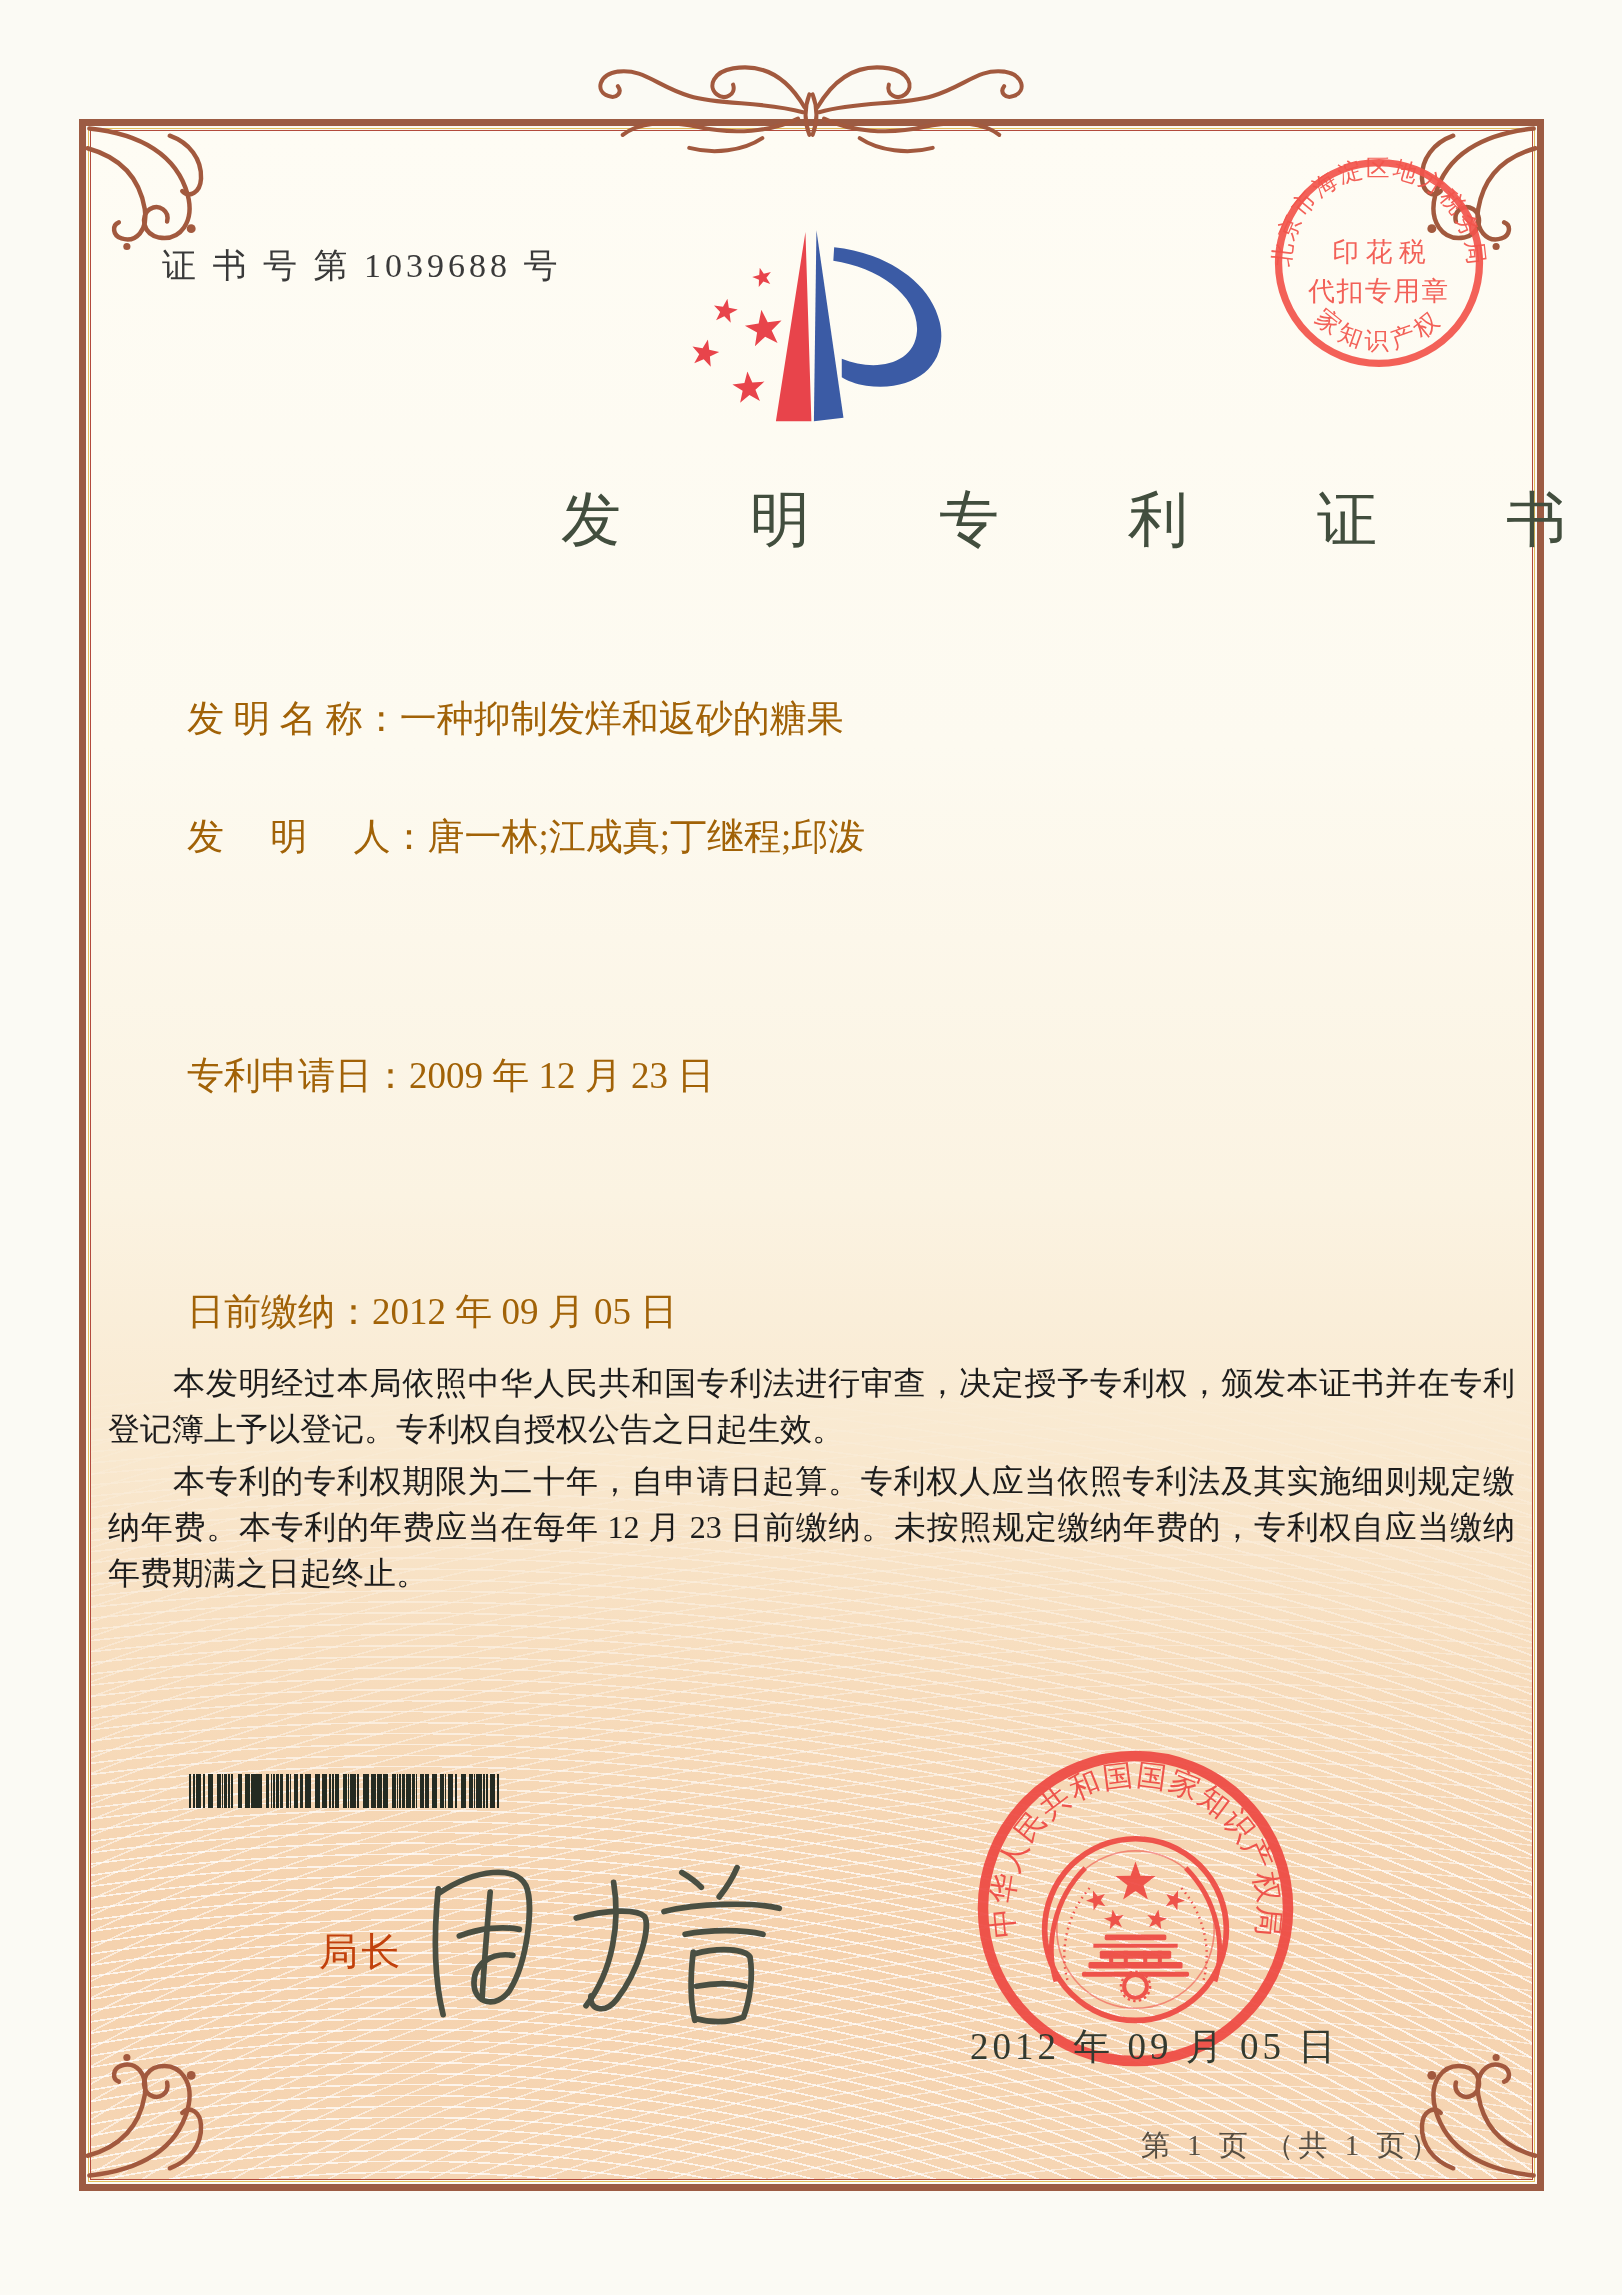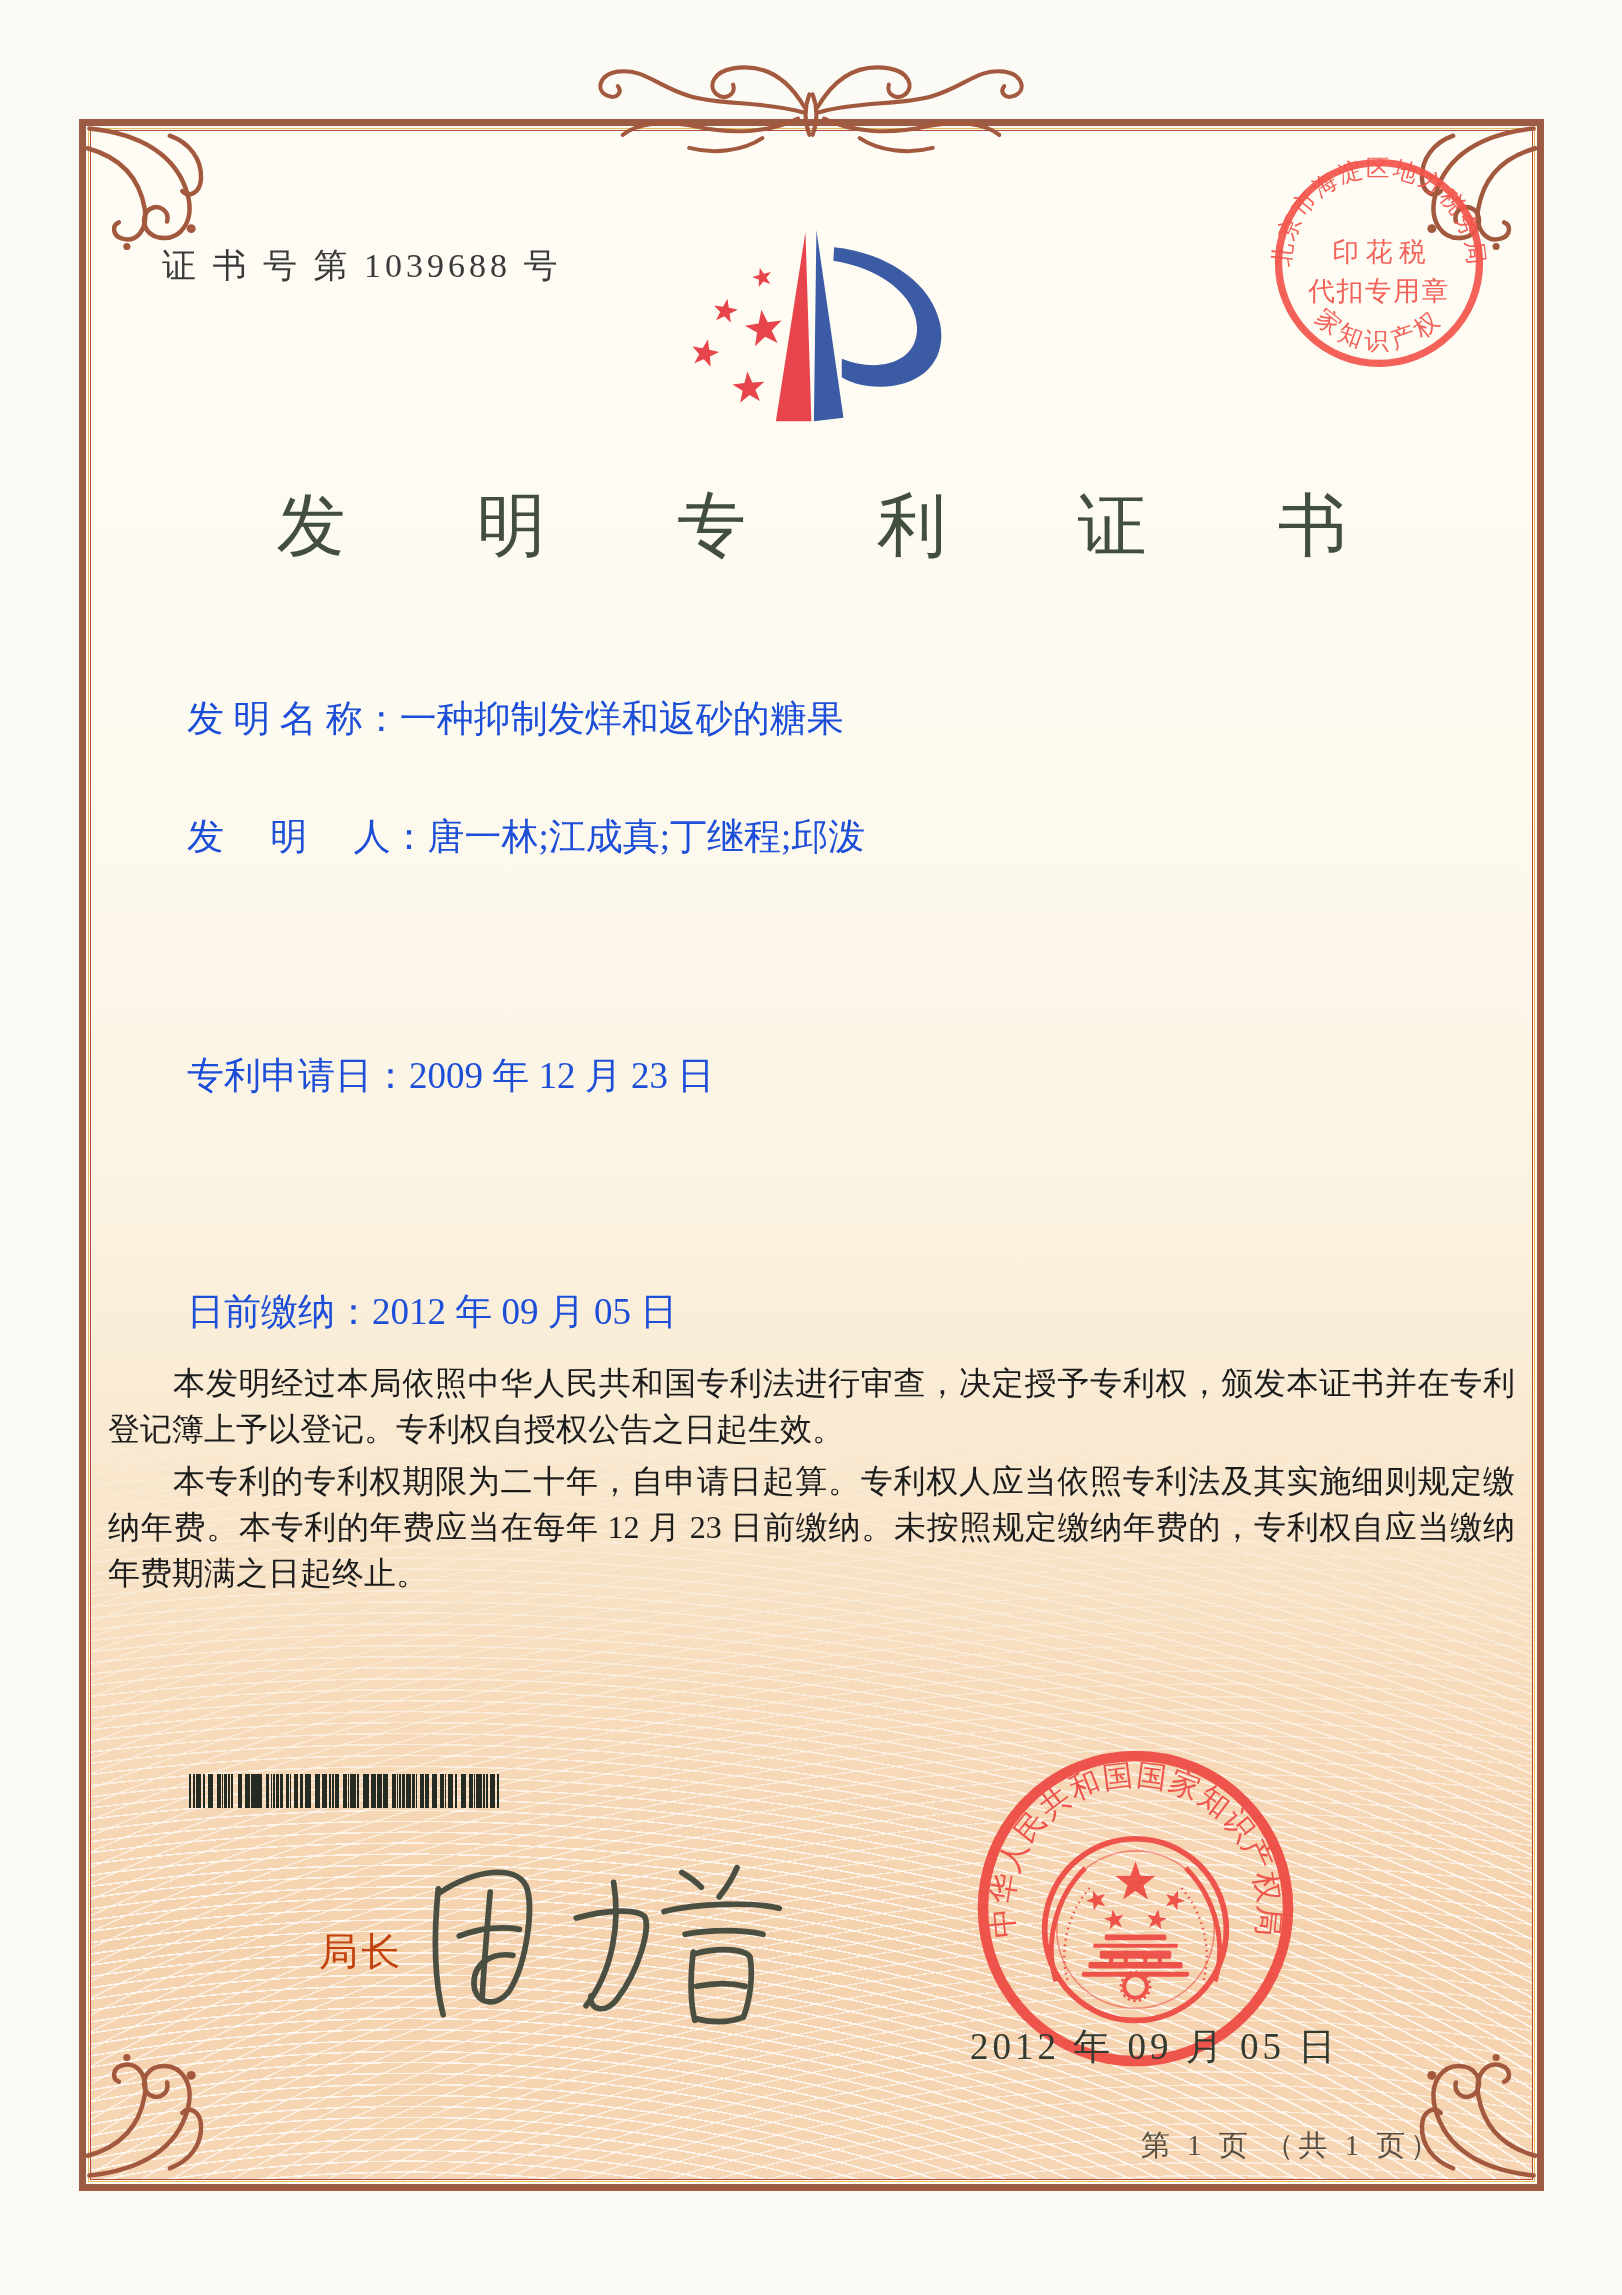--- a/index.html
+++ b/index.html
@@ -18,23 +18,23 @@
     background:
       repeating-radial-gradient(140% 60% at 22% 128%, rgba(255,255,255,0) 0 15.4px, rgba(255,255,255,.75) 15.4px 18px),
       repeating-radial-gradient(150% 65% at 78% 132%, rgba(255,255,255,0) 0 18.7px, rgba(255,255,255,.55) 18.7px 21px);
     -webkit-mask-image:linear-gradient(180deg,transparent 0%,transparent 60%,rgba(0,0,0,.45) 72%,#000 85%);
     mask-image:linear-gradient(180deg,transparent 0%,transparent 60%,rgba(0,0,0,.45) 72%,#000 85%);}
   .corner{position:absolute;z-index:2;color:#a2593e;}
   .top-ornament{position:absolute;left:454px;top:42px;width:714px;height:142px;z-index:2;color:#a2593e;}
 
   
   .cert-number{position:absolute;left:162px;top:243px;z-index:3;font-size:34px;letter-spacing:4px;color:#3a3a3a;}
-  .title{position:absolute;left:0;top:480px;width:100%;z-index:3;text-align:center;
-    font-size:69px;color:#424e3e;letter-spacing:57px;text-indent:57px;white-space:nowrap;}
-  .field{position:absolute;left:187px;width:1298px;z-index:3;font-size:37px;color:#1d4ed8;white-space:nowrap;}
+  .title{position:absolute;left:0;top:480px;width:100%;z-index:3;text-align:right;
+    font-size:60px;color:#424e3e;letter-spacing:57px;text-indent:57px;white-space:nowrap;}
+  .field{position:absolute;left:187px;width:1298px;z-index:3;font-size:37px;color:#a16207;white-space:nowrap;}
   .f0{top:694px}.f1{top:812px}.f2{top:930px}.f3{top:1051px}.f4{top:1168px}.f5{top:1287px}
   .body-text{position:absolute;left:108px;top:1360px;width:1407px;z-index:3;
     font-size:32px;line-height:46px;color:#1c1c1c;text-align:justify;}
   .body-text p{margin:0 0 5.7px 0;text-indent:65px;font-family:Liberation Serif, serif;}
   .barcode{position:absolute;left:189px;top:1774px;width:310px;height:34px;z-index:3;
     background:
       repeating-linear-gradient(90deg,#242b22 0 2.4px,transparent 2.4px 4px,#242b22 4px 4.9px,transparent 4.9px 9.7px),
       repeating-linear-gradient(90deg,#242b22 0 1.6px,transparent 1.6px 7.3px,#242b22 7.3px 10.5px,transparent 10.5px 14px),
       repeating-linear-gradient(90deg,transparent 0 4.9px,#242b22 4.9px 6.5px,transparent 6.5px 15.4px);}
   .signer-title{position:absolute;left:319px;top:1925px;z-index:3;font-size:39px;color:#c2410c;letter-spacing:3.2px;}

